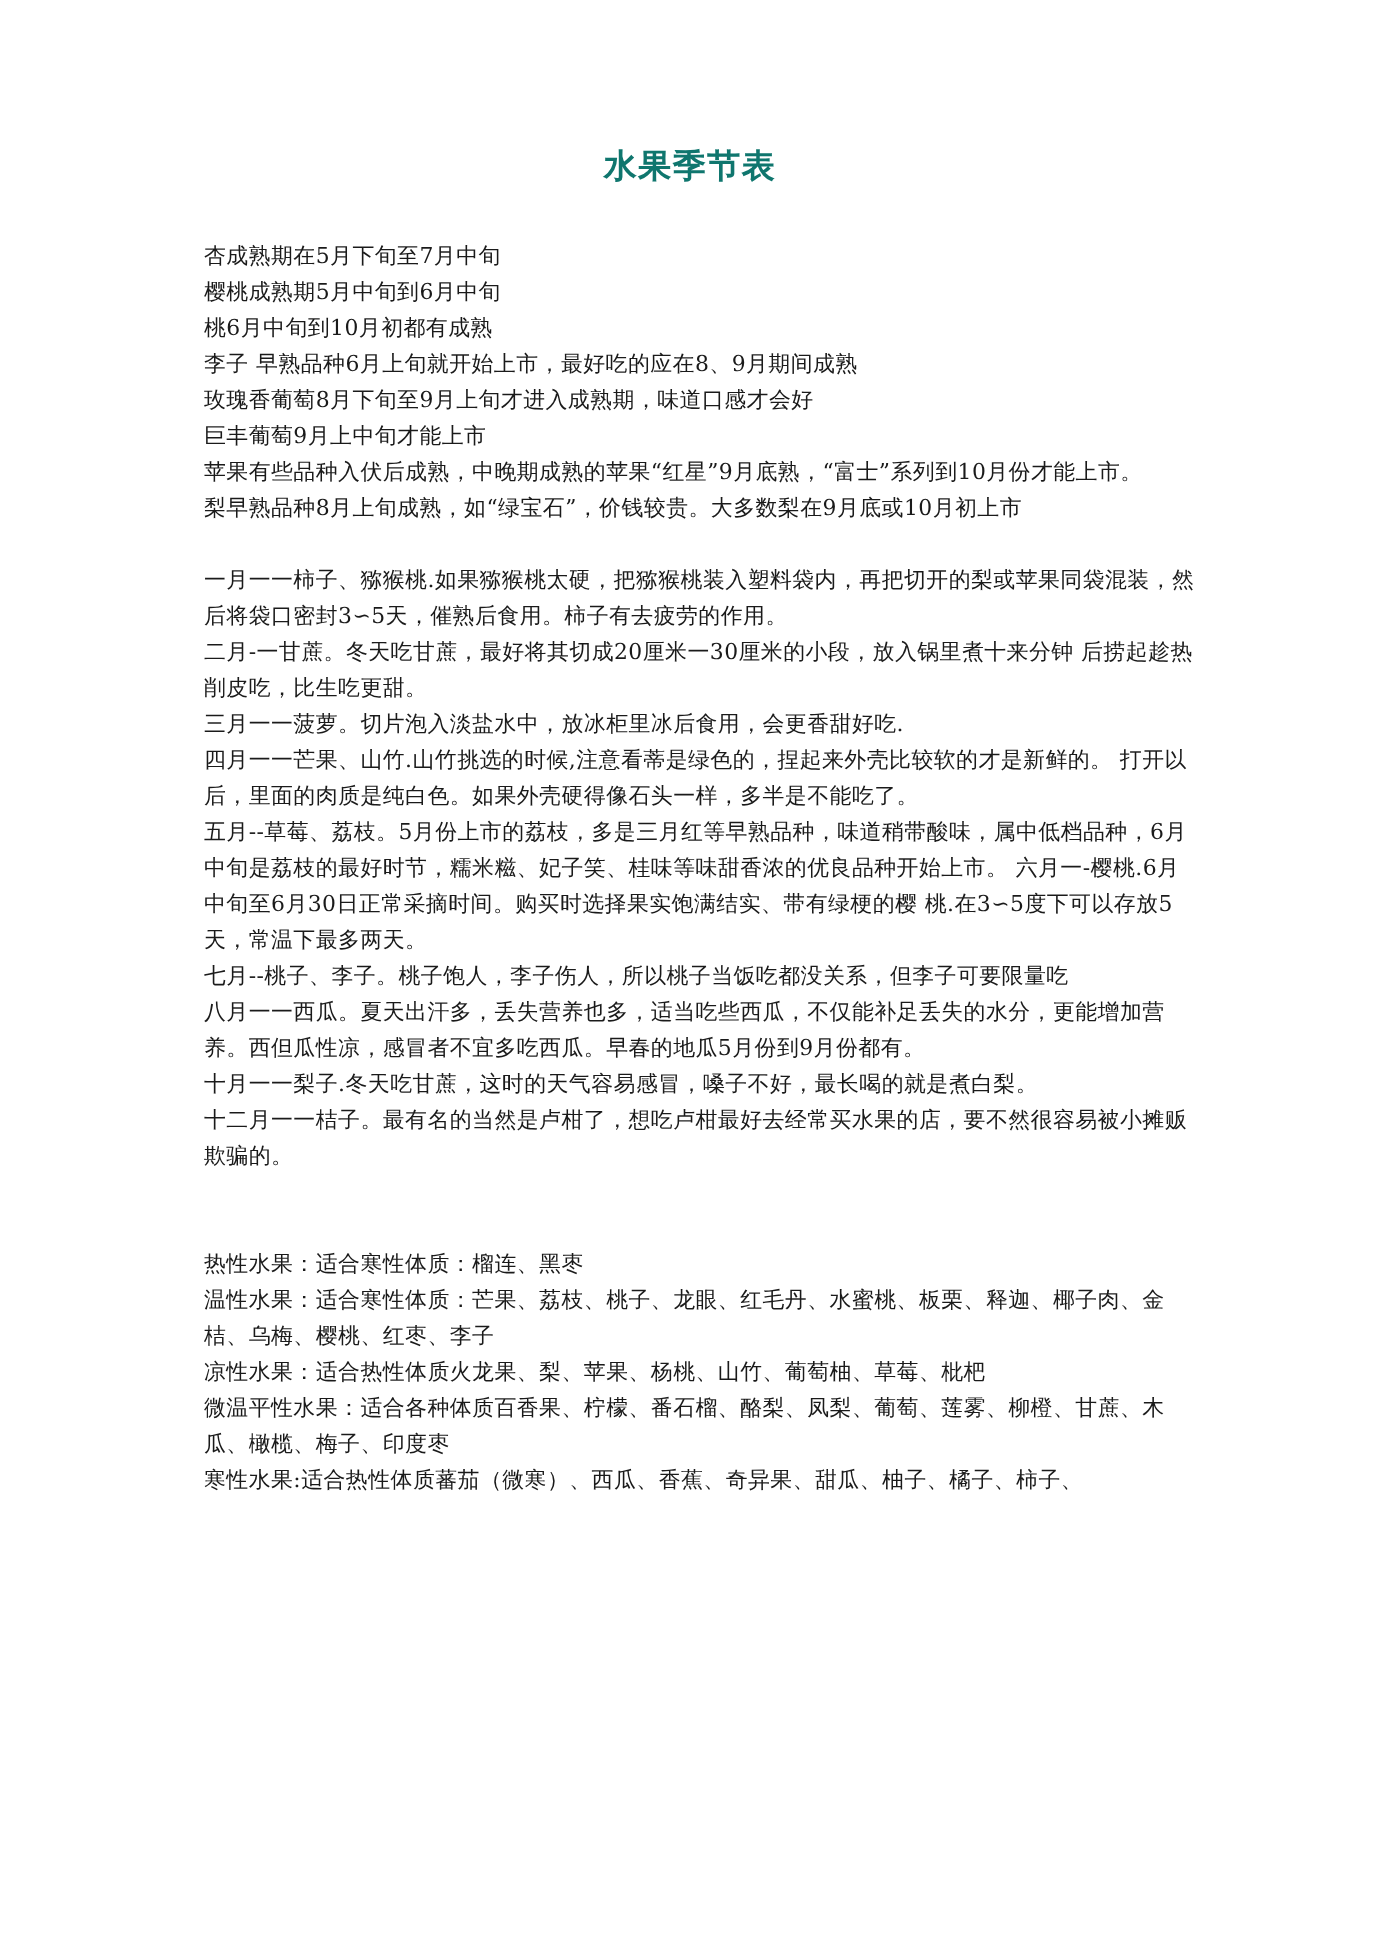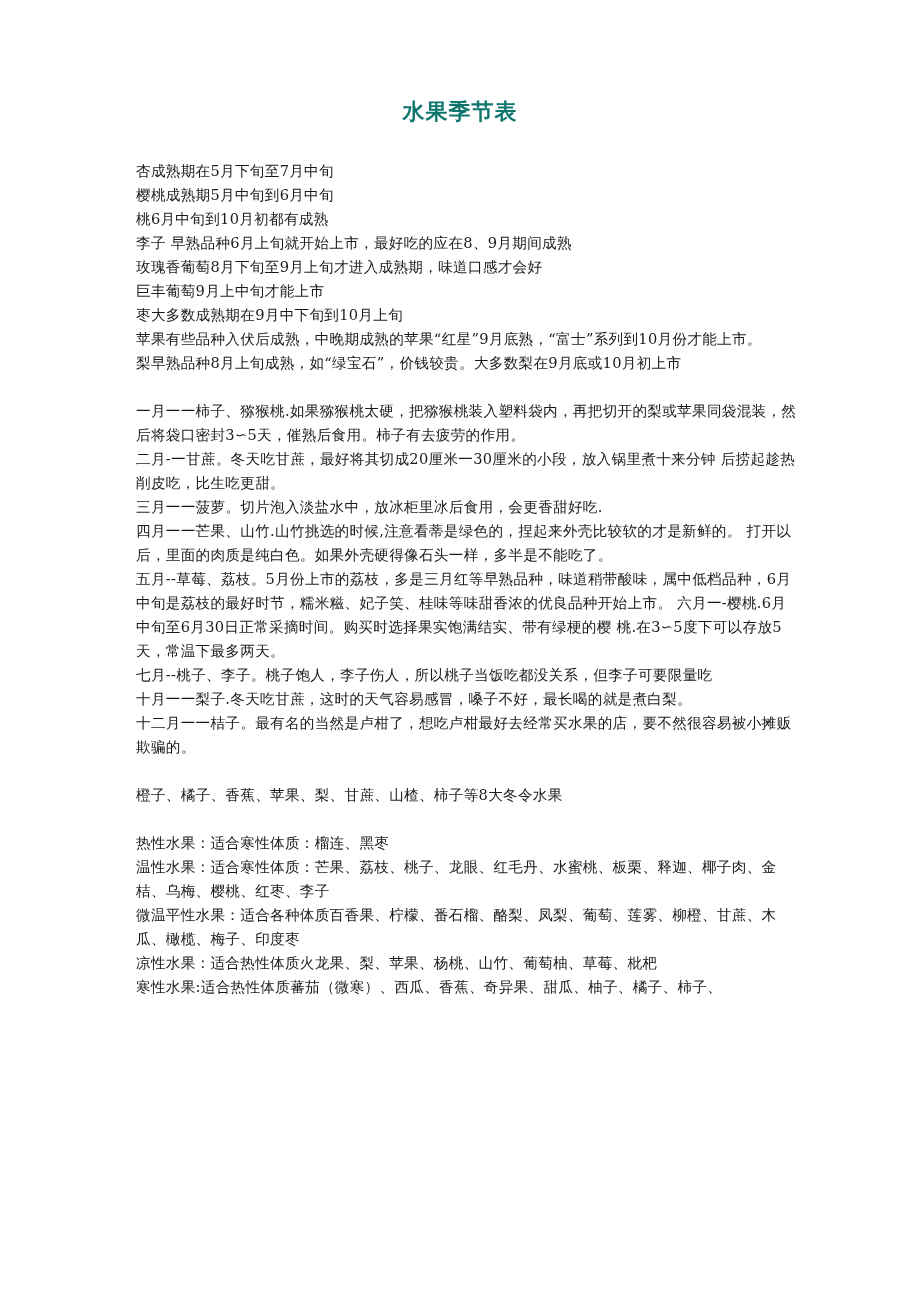--- a/index.html
+++ b/index.html
@@ -21,47 +21,44 @@
   <div class="title">水果季节表</div>
 
   <div class="body">
     <div>
       <p class="line">杏成熟期在5月下旬至7月中旬</p>
       <p class="line">樱桃成熟期5月中旬到6月中旬</p>
       <p class="line">桃6月中旬到10月初都有成熟</p>
       <p class="line">李子 早熟品种6月上旬就开始上市，最好吃的应在8、9月期间成熟</p>
       <p class="line">玫瑰香葡萄8月下旬至9月上旬才进入成熟期，味道口感才会好</p>
       <p class="line">巨丰葡萄9月上中旬才能上市</p>
-      <p class="line">枣大多数成熟期在9月中下旬到10月上旬</p>
       <p class="line">苹果有些品种入伏后成熟，中晚期成熟的苹果“红星”9月底熟，“富士”系列到10月份才能上市。</p>
       <p class="line">梨早熟品种8月上旬成熟，如“绿宝石”，价钱较贵。大多数梨在9月底或10月初上市</p>
     </div>
 
     <div class="gap"></div>
 
     <div>
       <p class="line">一月一一柿子、猕猴桃.如果猕猴桃太硬，把猕猴桃装入塑料袋内，再把切开的梨或苹果同袋混装，然后将袋口密封3∽5天，催熟后食用。柿子有去疲劳的作用。</p>
       <p class="line">二月-一甘蔗。冬天吃甘蔗，最好将其切成20厘米一30厘米的小段，放入锅里煮十来分钟 后捞起趁热削皮吃，比生吃更甜。</p>
       <p class="line">三月一一菠萝。切片泡入淡盐水中，放冰柜里冰后食用，会更香甜好吃.</p>
       <p class="line">四月一一芒果、山竹.山竹挑选的时候,注意看蒂是绿色的，捏起来外壳比较软的才是新鲜的。 打开以后，里面的肉质是纯白色。如果外壳硬得像石头一样，多半是不能吃了。</p>
       <p class="line">五月--草莓、荔枝。5月份上市的荔枝，多是三月红等早熟品种，味道稍带酸味，属中低档品种，6月中旬是荔枝的最好时节，糯米糍、妃子笑、桂味等味甜香浓的优良品种开始上市。 六月一-樱桃.6月中旬至6月30日正常采摘时间。购买时选择果实饱满结实、带有绿梗的樱 桃.在3∽5度下可以存放5天，常温下最多两天。</p>
       <p class="line">七月--桃子、李子。桃子饱人，李子伤人，所以桃子当饭吃都没关系，但李子可要限量吃</p>
+      <p class="line">八月一一西瓜。夏天出汗多，丢失营养也多，适当吃些西瓜，不仅能补足丢失的水分，更能增加营养。西但瓜性凉，感冒者不宜多吃西瓜。早春的地瓜5月份到9月份都有。</p>
       <p class="line">十月一一梨子.冬天吃甘蔗，这时的天气容易感冒，嗓子不好，最长喝的就是煮白梨。</p>
       <p class="line">十二月一一桔子。最有名的当然是卢柑了，想吃卢柑最好去经常买水果的店，要不然很容易被小摊贩欺骗的。</p>
     </div>
 
     <div class="gap"></div>
 
-    <div>
-      <p class="line">橙子、橘子、香蕉、苹果、梨、甘蔗、山楂、柿子等8大冬令水果</p>
-    </div>
 
     <div class="gap"></div>
 
     <div>
       <p class="line">热性水果：适合寒性体质：榴连、黑枣</p>
       <p class="line">温性水果：适合寒性体质：芒果、荔枝、桃子、龙眼、红毛丹、水蜜桃、板栗、释迦、椰子肉、金桔、乌梅、樱桃、红枣、李子</p>
+      <p class="line">凉性水果：适合热性体质火龙果、梨、苹果、杨桃、山竹、葡萄柚、草莓、枇杷</p>
       <p class="line">微温平性水果：适合各种体质百香果、柠檬、番石榴、酪梨、凤梨、葡萄、莲雾、柳橙、甘蔗、木瓜、橄榄、梅子、印度枣</p>
-      <p class="line">凉性水果：适合热性体质火龙果、梨、苹果、杨桃、山竹、葡萄柚、草莓、枇杷</p>
       <p class="line">寒性水果:适合热性体质蕃茄（微寒）、西瓜、香蕉、奇异果、甜瓜、柚子、橘子、柿子、</p>
     </div>
   </div>
 </div>
 
 </body></html>

